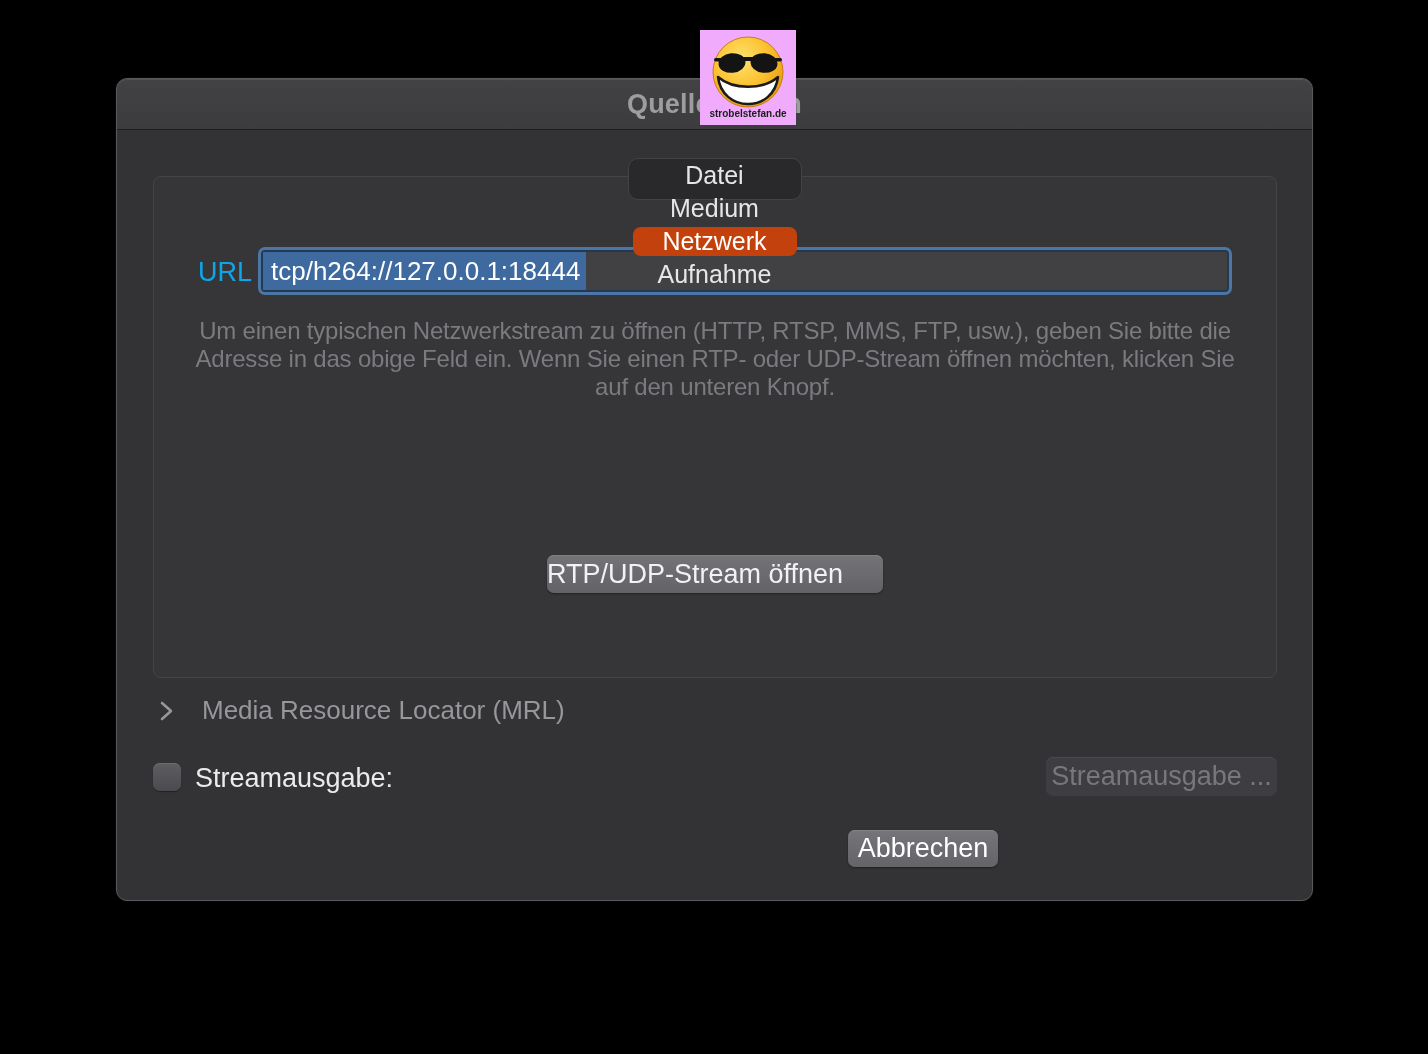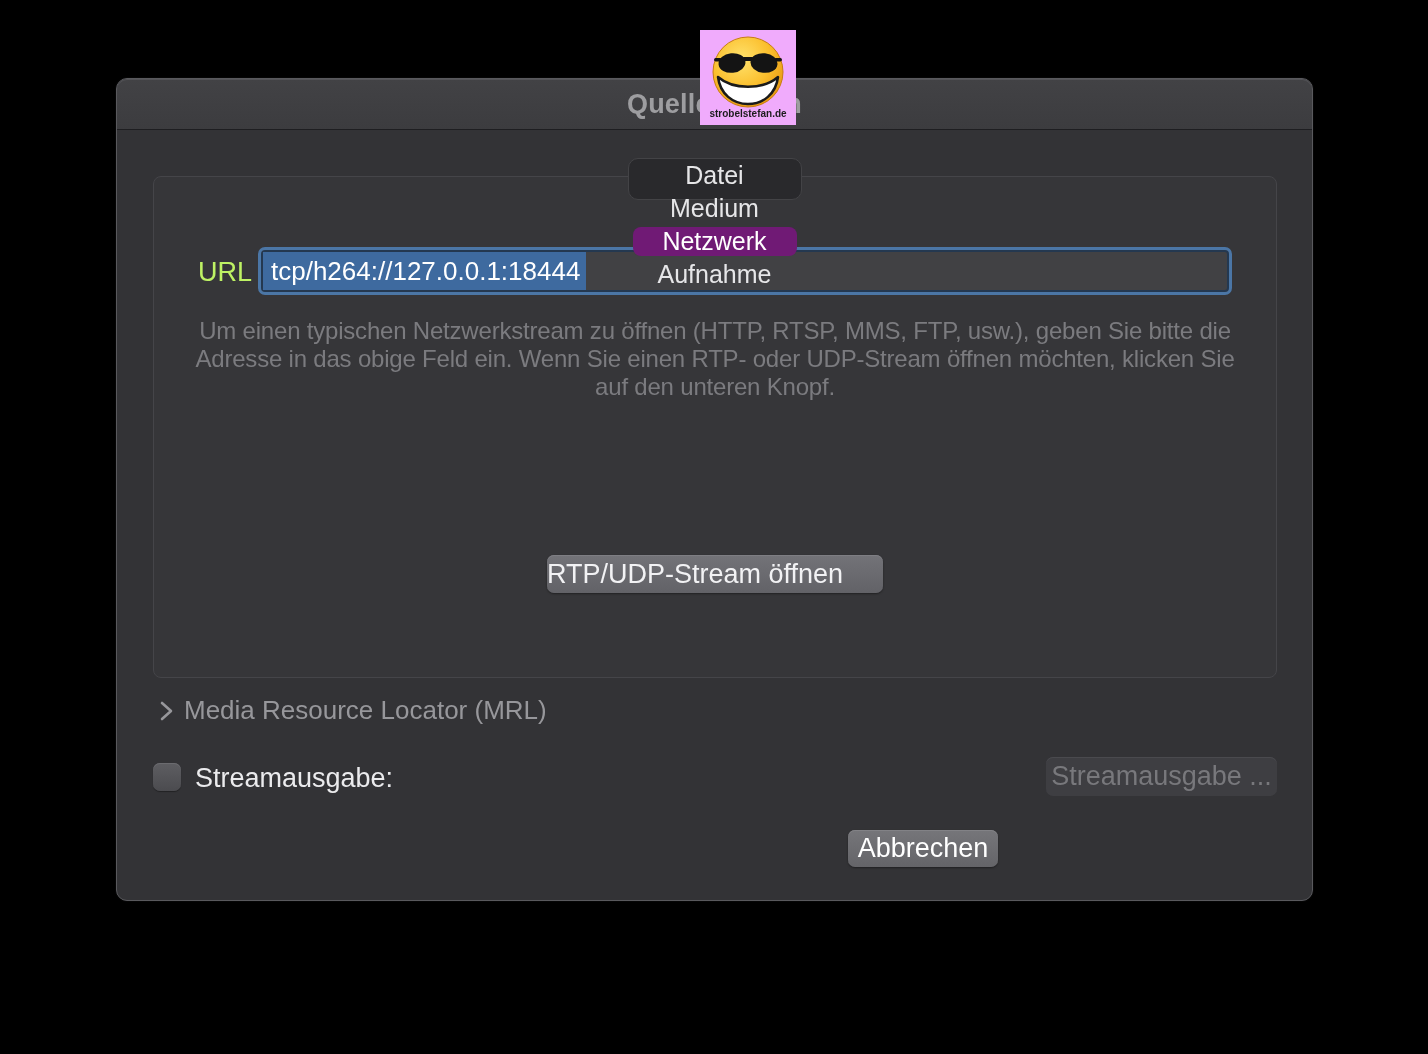--- a/index.html
+++ b/index.html
@@ -29,28 +29,28 @@
     position:absolute;top:79px;left:50%;transform:translateX(-50%);
     height:42px;display:flex;align-items:center;
     background:#29292c;border:1px solid #434346;border-radius:10px;
     box-sizing:border-box;z-index:3;flex-direction:column;
   }
   .tab{
     height:38px;margin:2px 0;display:flex;align-items:center;justify-content:center;
     font-size:25px;color:#e6e6e8;border-radius:8px;cursor:default;
   }
   .tab.w0{width:104px}.tab.w1{width:138px}.tab.w2{width:164px}.tab.w3{width:172px}
-  .tab.selected{background:#701a75;color:#ffffff;font-weight:500;margin:2px;}
+  .tab.selected{background:#c2410c;color:#ffffff;font-weight:500;margin:2px;}
   .tabsep{width:1px;height:22px;background:#4f4f53;}
   
   .groupbox{
     position:absolute;left:36px;top:97px;width:1124px;height:502px;
     background:#363639;border:1px solid #454549;border-radius:8px;box-sizing:border-box;
   }
-  .url-label{position:absolute;left:44px;top:80px;font-size:27px;color:#bef264;}
+  .url-label{position:absolute;left:44px;top:80px;font-size:27px;color:#0ea5e9;}
   .url-input{
     position:absolute;left:104px;top:70px;width:974px;height:48px;
     border:3px solid #4b76a6;border-radius:7px;background:#414144;
     box-shadow:inset 0 0 0 2px #243850;
     box-sizing:border-box;display:flex;align-items:center;overflow:hidden;
   }
   .url-selection{
     margin-left:2px;background:#3e6a9f;color:#ffffff;
     font-size:26px;font-weight:500;line-height:38px;padding:0 6px 0 8px;
     white-space:nowrap;
@@ -62,21 +62,21 @@
   .rtp-button{
     position:absolute;left:50%;transform:translateX(-50%);top:378px;
     width:336px;height:38px;border-radius:7px;
     background:linear-gradient(180deg,#737378,#626267);
     box-shadow:inset 0 1px 0 #7e7e83,0 1px 2px rgba(0,0,0,.4);
     display:flex;align-items:center;
     font-size:27px;color:#f2f2f4;cursor:default;
   }
   
   .mrl-row{
-    position:absolute;left:42px;top:616px;display:flex;align-items:center;gap:10px;
+    position:absolute;left:42px;top:616px;display:flex;align-items:center;gap:28px;
     color:#97979b;font-size:26px;cursor:default;
   }
   .checkbox{
     position:absolute;left:36px;top:684px;width:28px;height:28px;border-radius:7px;
     background:linear-gradient(180deg,#5e5e62,#4b4b4f);
     box-shadow:inset 0 1px 0 #6b6b6f,0 1px 1px rgba(0,0,0,.35);
   }
   .stream-label{position:absolute;left:78px;top:684px;font-size:27px;font-weight:500;color:#ebebed;}
   .btn{
     position:absolute;border-radius:7px;display:flex;align-items:center;justify-content:center;

